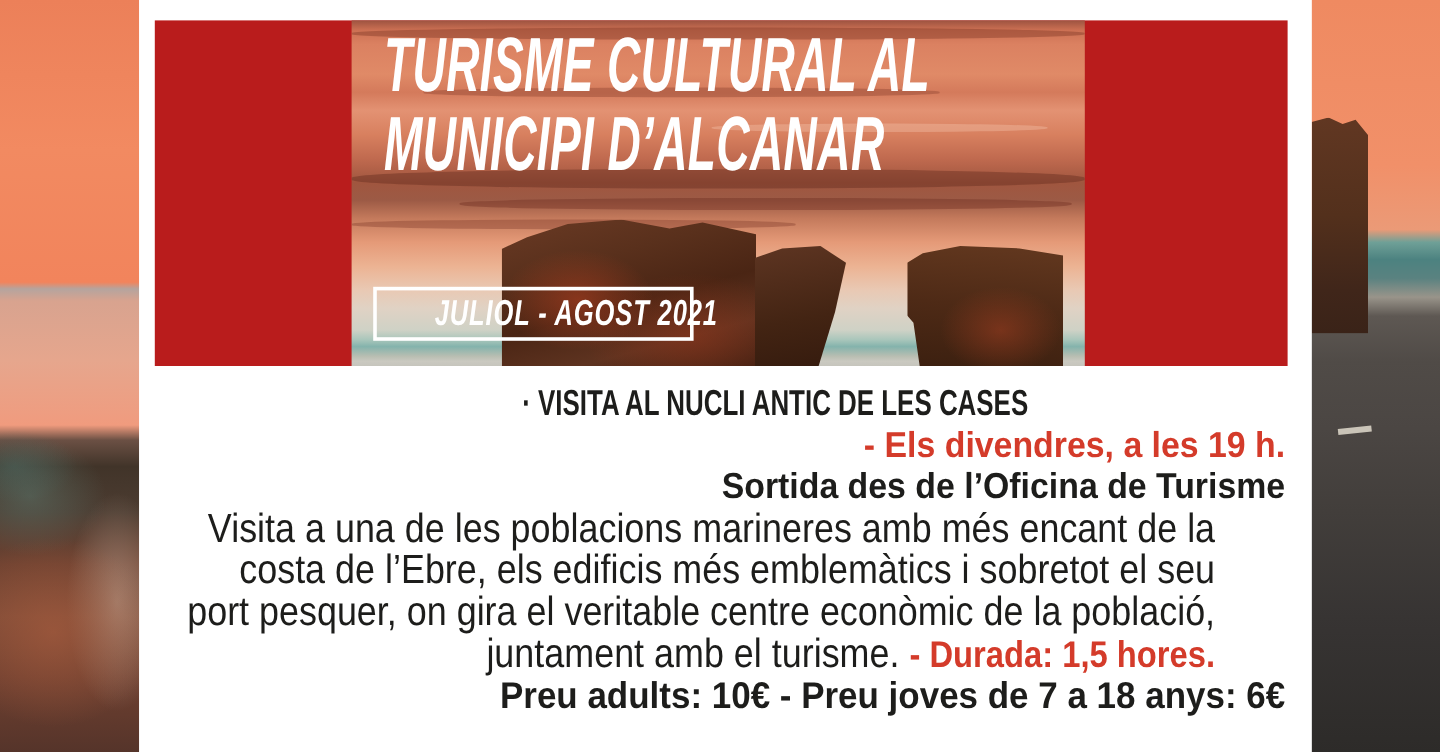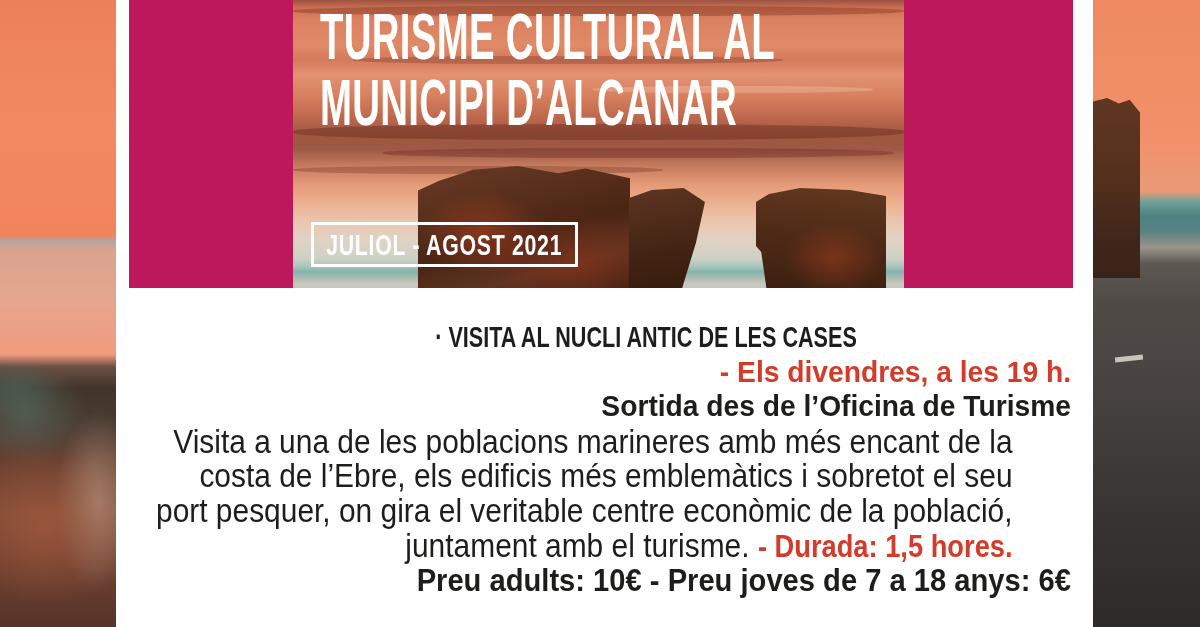--- a/index.html
+++ b/index.html
@@ -40,21 +40,21 @@
   }
   .road-dash{
     position:absolute;left:22px;top:356px;width:28px;height:5px;
     background:rgba(225,218,205,.85);transform:rotate(-6deg);
   }
 
   
   .card{position:absolute;left:116px;top:0;width:977px;height:627px;background:#ffffff;overflow:hidden;}
 
   
-  .hero{position:absolute;left:13px;top:0;width:944px;height:288px;background:#be185d;}
+  .hero{position:absolute;left:13px;top:17px;width:944px;height:288px;background:#b91c1c;font-style:italic;}
   .hero-photo{
     position:absolute;left:164px;top:0;width:611px;height:288px;overflow:hidden;
     background:linear-gradient(180deg,
       #9d5340 0%, #cc7053 2.8%, #db8161 6.9%, #e08a67 15.6%,
       #d47a5b 20.8%, #e39273 26%, #d8805f 33%, #c06a4f 40%,
       #a0563f 46.9%, #9c5a45 52%, #c47a5c 57.3%, #e59a78 64.2%,
       #ecb393 71.2%, #e9c9b4 78.1%, #e0d2c4 83.3%, #cfd2c6 89.6%,
       #a9c6bb 92.4%, #84b3ac 94.4%, #b9beb2 97.2%, #cac9c0 98.6%, #c6c5bd 100%);
   }
   .streak{position:absolute;border-radius:45%;}
@@ -88,21 +88,21 @@
   }
 
   .hero-title{position:absolute;left:27px;top:4px;}
   .hero-title .t{
     color:#ffffff;font-weight:bold;font-size:64px;line-height:66px;
     white-space:nowrap;transform:scaleX(.60);transform-origin:0 0;
     letter-spacing:0.5px;
   }
   .badge{
     position:absolute;left:18px;top:222px;width:261px;height:39px;
-    border:3px solid #ffffff;display:flex;align-items:center;justify-content:center;
+    border:3px solid #ffffff;display:flex;align-items:center;justify-content:flex-start;
   }
   .badge span{
     color:#ffffff;font-weight:bold;font-size:30px;letter-spacing:1px;
     white-space:nowrap;transform:scaleX(.71);
   }
 
   
   .content{position:absolute;left:40px;top:320px;text-align:right;}
   .tline{
     font-size:34px;line-height:34.6px;color:#1d1d1b;

